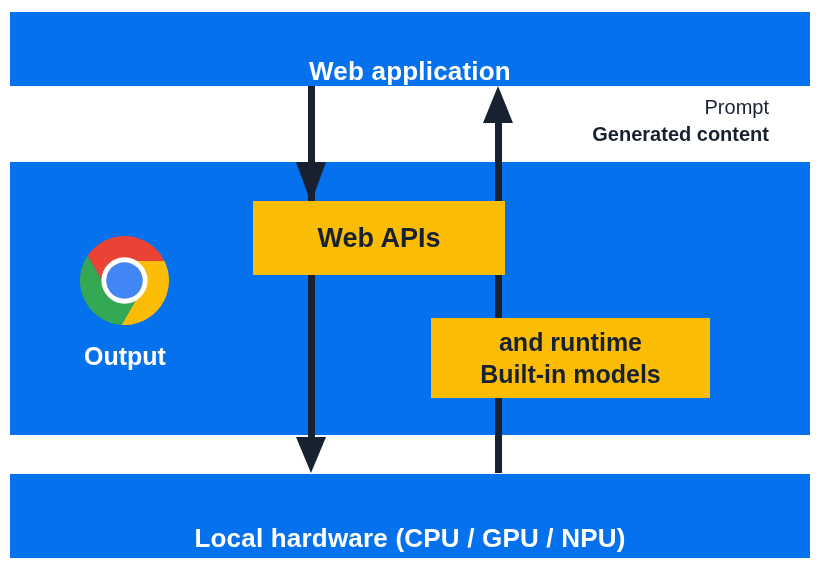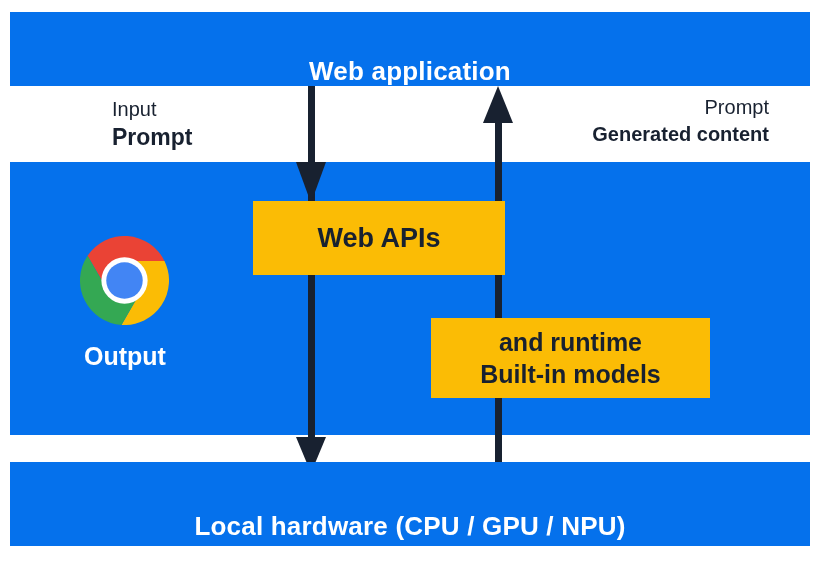--- a/index.html
+++ b/index.html
@@ -9,21 +9,21 @@
     background:#ffffff;
     font-family:"Liberation Sans", sans-serif;
     overflow:hidden;
   }
   .band{
     position:absolute;left:10px;width:800px;
     background:var(--blue,#0571EC);
   }
   .band.top{top:12px;height:74px;z-index:2;}
   .band.middle{top:162px;height:273px;z-index:0;}
-  .band.bottom{top:462px;height:84px;z-index:2;}
+  .band.bottom{top:474px;height:84px;z-index:2;}
   .band-label{
     position:absolute;left:0;right:0;top:50%;
     transform:translateY(-54%);
     text-align:center;
     color:#ffffff;font-weight:bold;font-size:26px;letter-spacing:0.2px;margin-top:24px;
   }
   .io-left{
     position:absolute;left:112px;top:99px;z-index:2;
     color:var(--ink,#182130);text-align:left;line-height:1;
   }
@@ -60,24 +60,20 @@
 </style>
 </head>
 <body>
 
 <div class="figure">
 
   <div class="band top">
     <div class="band-label">Web application</div>
   </div>
 
-  <div class="io-left">
-    <span class="io-title">Input</span>
-    <span class="io-value">Prompt</span>
-  </div>
   <div class="io-right">
     <span class="io-title">Prompt</span>
     <span class="io-value">Generated content</span>
   </div>
 
   <div class="band middle"></div>
 
   <div class="arrow-shaft" id="down-shaft"></div>
   <div class="arrow-head down" id="down-head-mid"></div>
   <div class="arrow-head down" id="down-head-bottom"></div>

